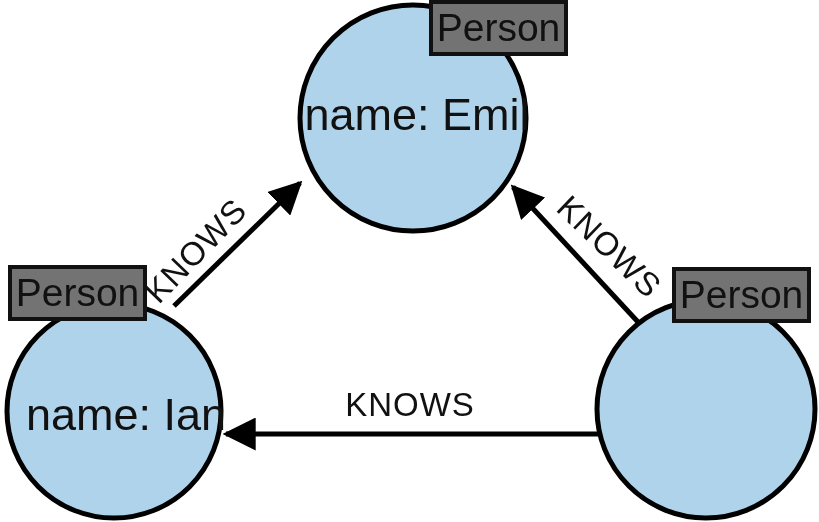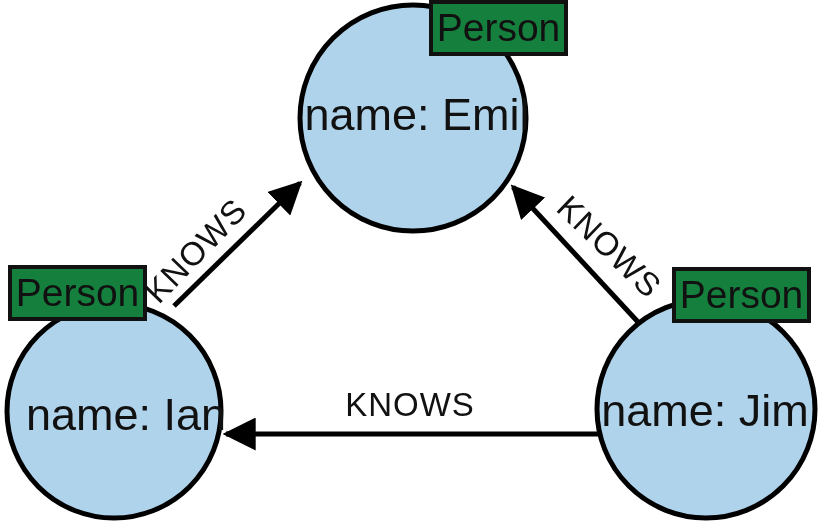--- a/index.html
+++ b/index.html
@@ -27,21 +27,21 @@
   .edge-line {
     stroke: #000000;
     stroke-width: 5;
     fill: none;
   }
   .person-box {
     position: absolute;
     box-sizing: border-box;
     width: 139px;
     height: 56px;
-    background: #15803d;
+    background: #737373;
     border: 4px solid #111111;
     color: #111111;
     font-size: 39px;
     line-height: 47px;
     text-align: center;
     white-space: nowrap;
   }
   .node-caption {
     position: absolute;
     transform: translate(-50%, -50%);
@@ -77,19 +77,18 @@
     <circle class="node-circle" cx="114" cy="411" r="107" fill="#B0D3EC"></circle>
     <circle class="node-circle" cx="706" cy="409" r="109" fill="#B0D3EC"></circle>
   </svg>
 
   <div class="edge-label" style="left:196px; top:251px; transform: translate(-50%,-50%) rotate(-46deg);">KNOWS</div>
   <div class="edge-label" style="left:609px; top:247px; transform: translate(-50%,-50%) rotate(44deg);">KNOWS</div>
   <div class="edge-label" style="left:410px; top:405px; transform: translate(-50%,-50%);">KNOWS</div>
 
   <div class="node-caption" style="left:417px; top:115px;">name: Emil</div>
   <div class="node-caption" style="left:126px; top:415px;">name: Ian</div>
-  <div class="node-caption" style="left:705px; top:411px;">name: Jim</div>
 
   <div class="person-box" style="left:429px; top:0px;">Person</div>
   <div class="person-box" style="left:8px; top:265px;">Person</div>
   <div class="person-box" style="left:672px; top:267px;">Person</div>
 
 </div>
 
 </body></html>

